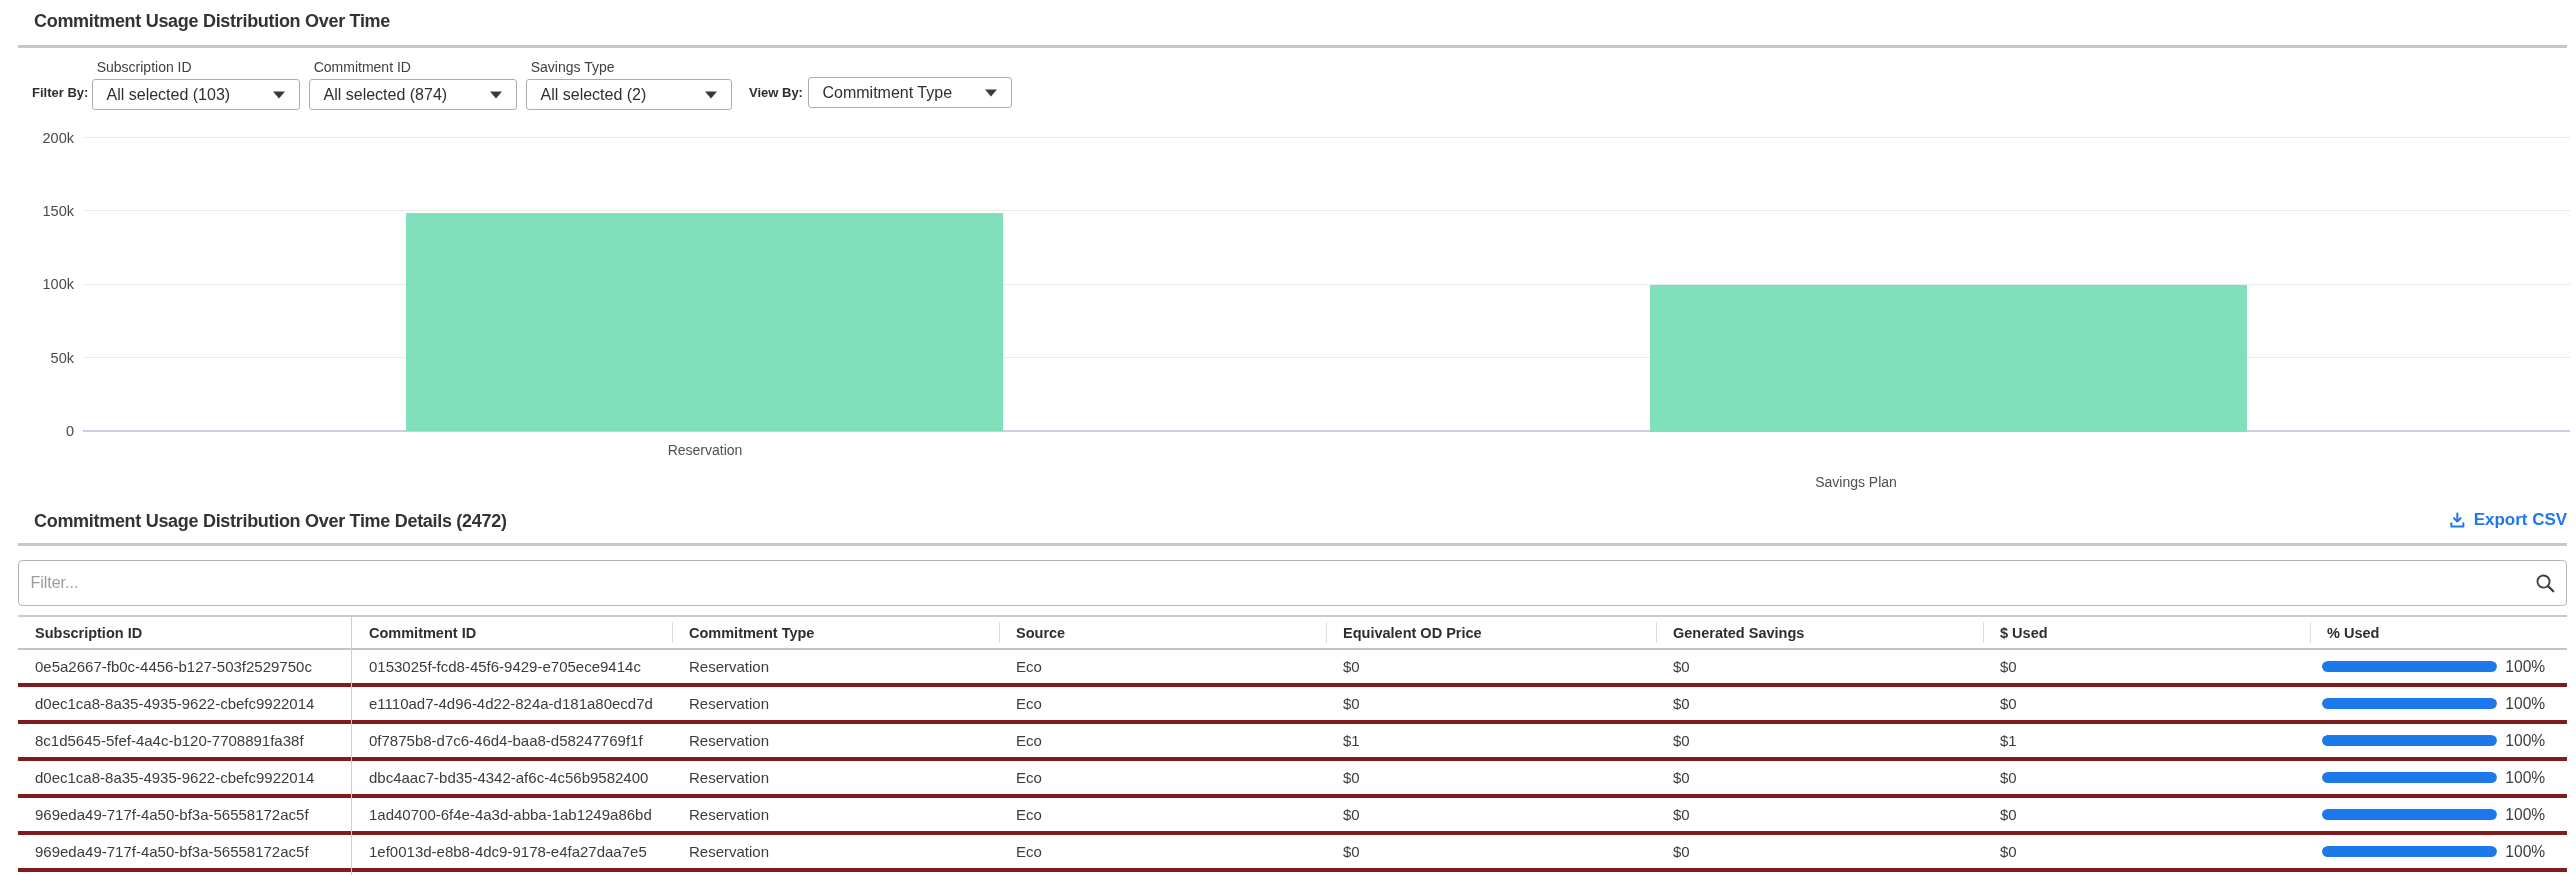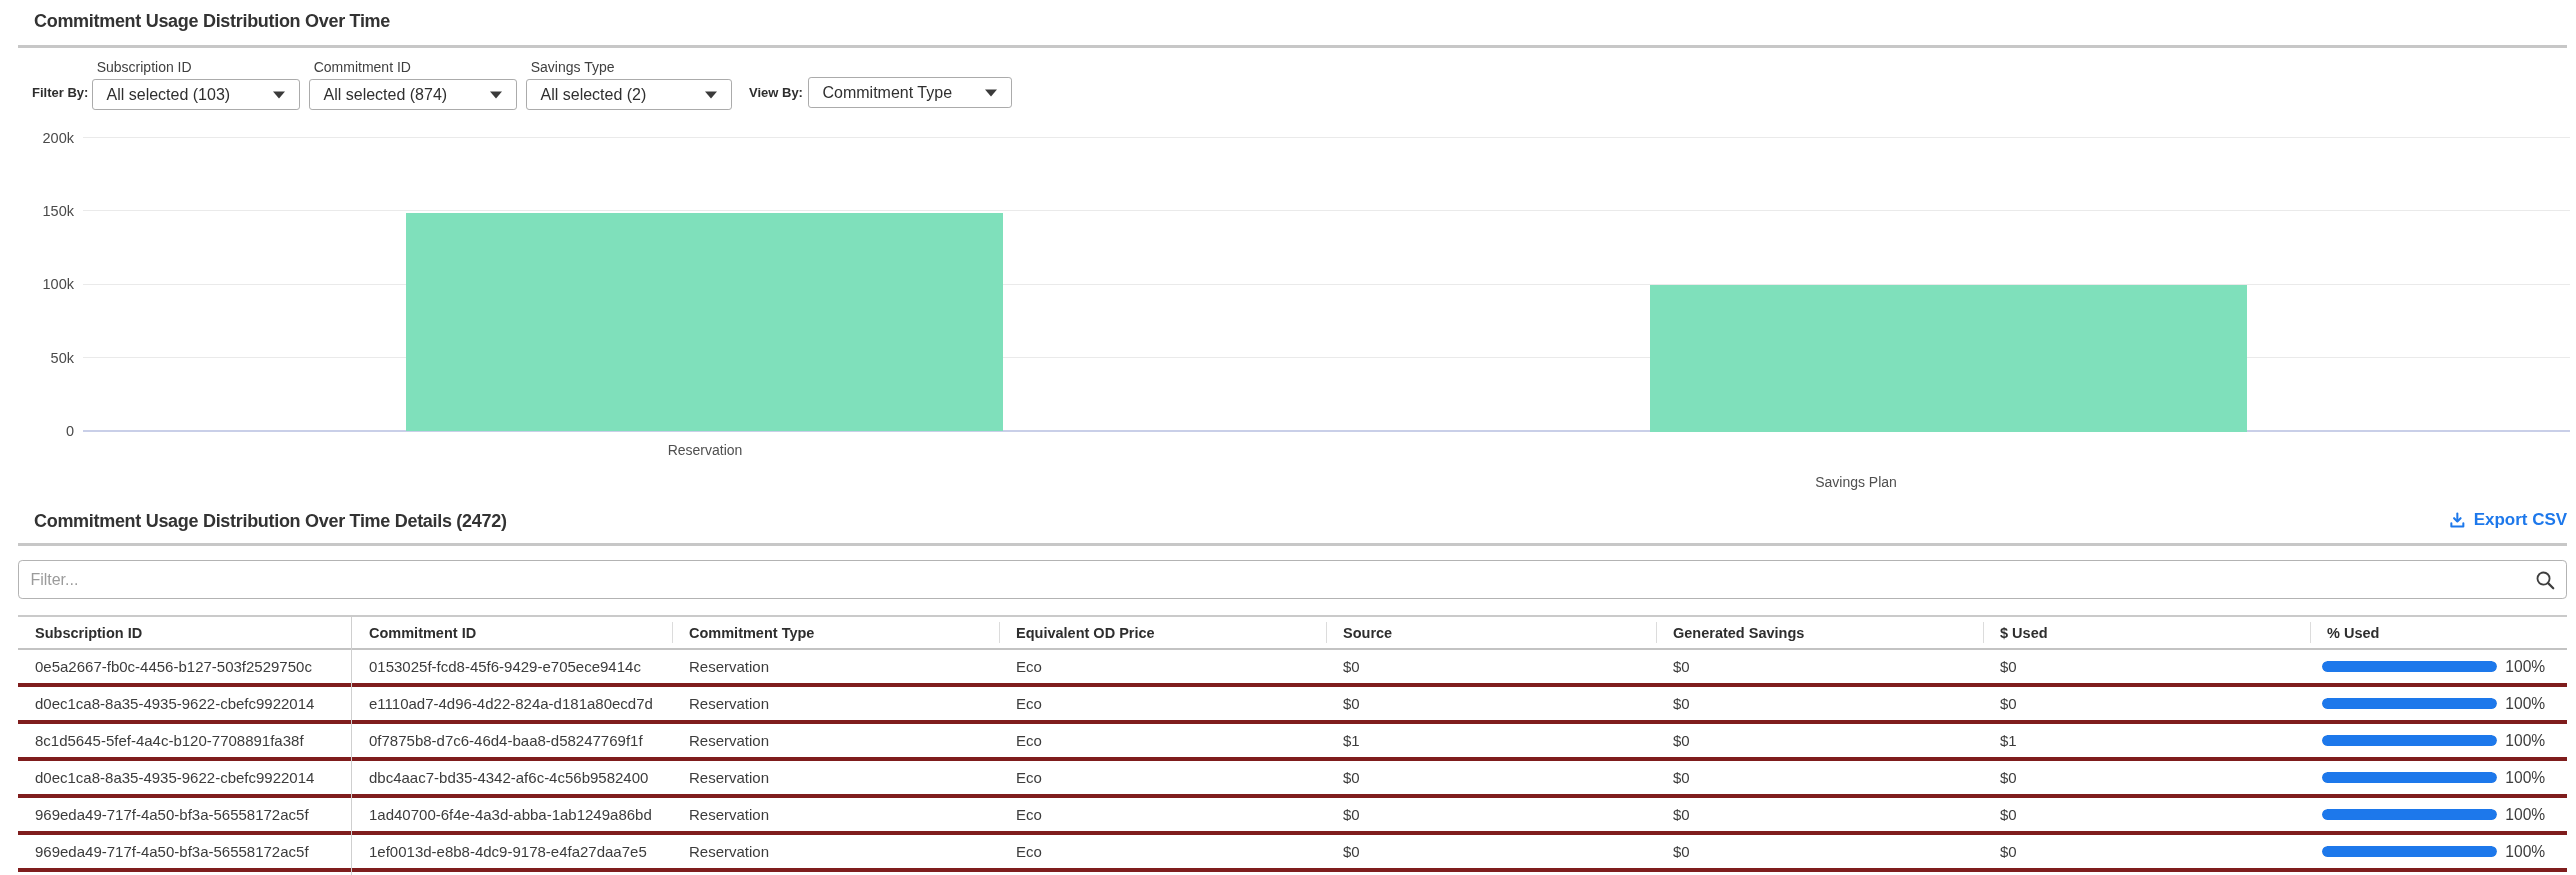--- a/index.html
+++ b/index.html
@@ -25,21 +25,21 @@
   #chart { position:absolute; left:0; top:125px; width:2576px; height:337px; }
   .gridline { position:absolute; left:83px; width:2487px; height:1px; background:#eaeaea; }
   .gridline.base { height:2.1px; background:#c9cfe8; }
   .ytick { position:absolute; left:0; width:74px; text-align:right; font-size:14.5px; color:#4a4a4a; transform:translateY(-50%); }
   .bar { position:absolute; }
   .xcat { position:absolute; transform:translateX(-50%); font-size:14px; color:#4f4f4f; white-space:nowrap; }
 
   #export-csv { position:absolute; right:8.8px; top:510px; display:flex; align-items:center; gap:6.7px;
                 font-size:17px; font-weight:700; text-decoration:none; cursor:pointer; }
 
-  #table-filter-wrap { position:absolute; left:18px; right:8.8px; top:560px; height:39px; }
+  #table-filter-wrap { position:absolute; left:18px; right:8.8px; top:560px; height:46px; }
   #table-filter-input { width:100%; height:100%; border:1px solid #b3b3b3; border-radius:4.2px; background:#fff;
                         font-size:16px; color:#3a3a3a; padding:0 45px 0 11.4px; outline:none; font-family:inherit; }
   #table-filter-input::placeholder { color:#9b9b9b; }
   #search-icon { position:absolute; right:11.4px; top:50%; transform:translateY(-50%); }
 
   #dtable { position:absolute; left:18px; right:8.8px; top:615px; height:260px; border-top:2.6px solid #cacaca; }
   #thead { display:grid; grid-template-columns:334px 320px 327px 327px 330px 327px 327px 1fr; height:33px;
            border-bottom:2.6px solid #c3c3c3; }
   .th { position:relative; display:flex; align-items:center; height:100%; padding-left:17px;
         font-size:14.5px; font-weight:700; color:#2e2e2e; white-space:nowrap; cursor:pointer; }
@@ -137,25 +137,25 @@
         </div>
         <div class="th">
           <span>Commitment ID</span>
         </div>
         <div class="th">
           <span class="sep"></span>
           <span>Commitment Type</span>
         </div>
         <div class="th">
           <span class="sep"></span>
+          <span>Source</span>
+        </div>
+        <div class="th">
+          <span class="sep"></span>
           <span>Equivalent OD Price</span>
-        </div>
-        <div class="th">
-          <span class="sep"></span>
-          <span>Source</span>
         </div>
         <div class="th">
           <span class="sep"></span>
           <span>Generated Savings</span>
         </div>
         <div class="th">
           <span class="sep"></span>
           <span>$ Used</span>
         </div>
         <div class="th">

